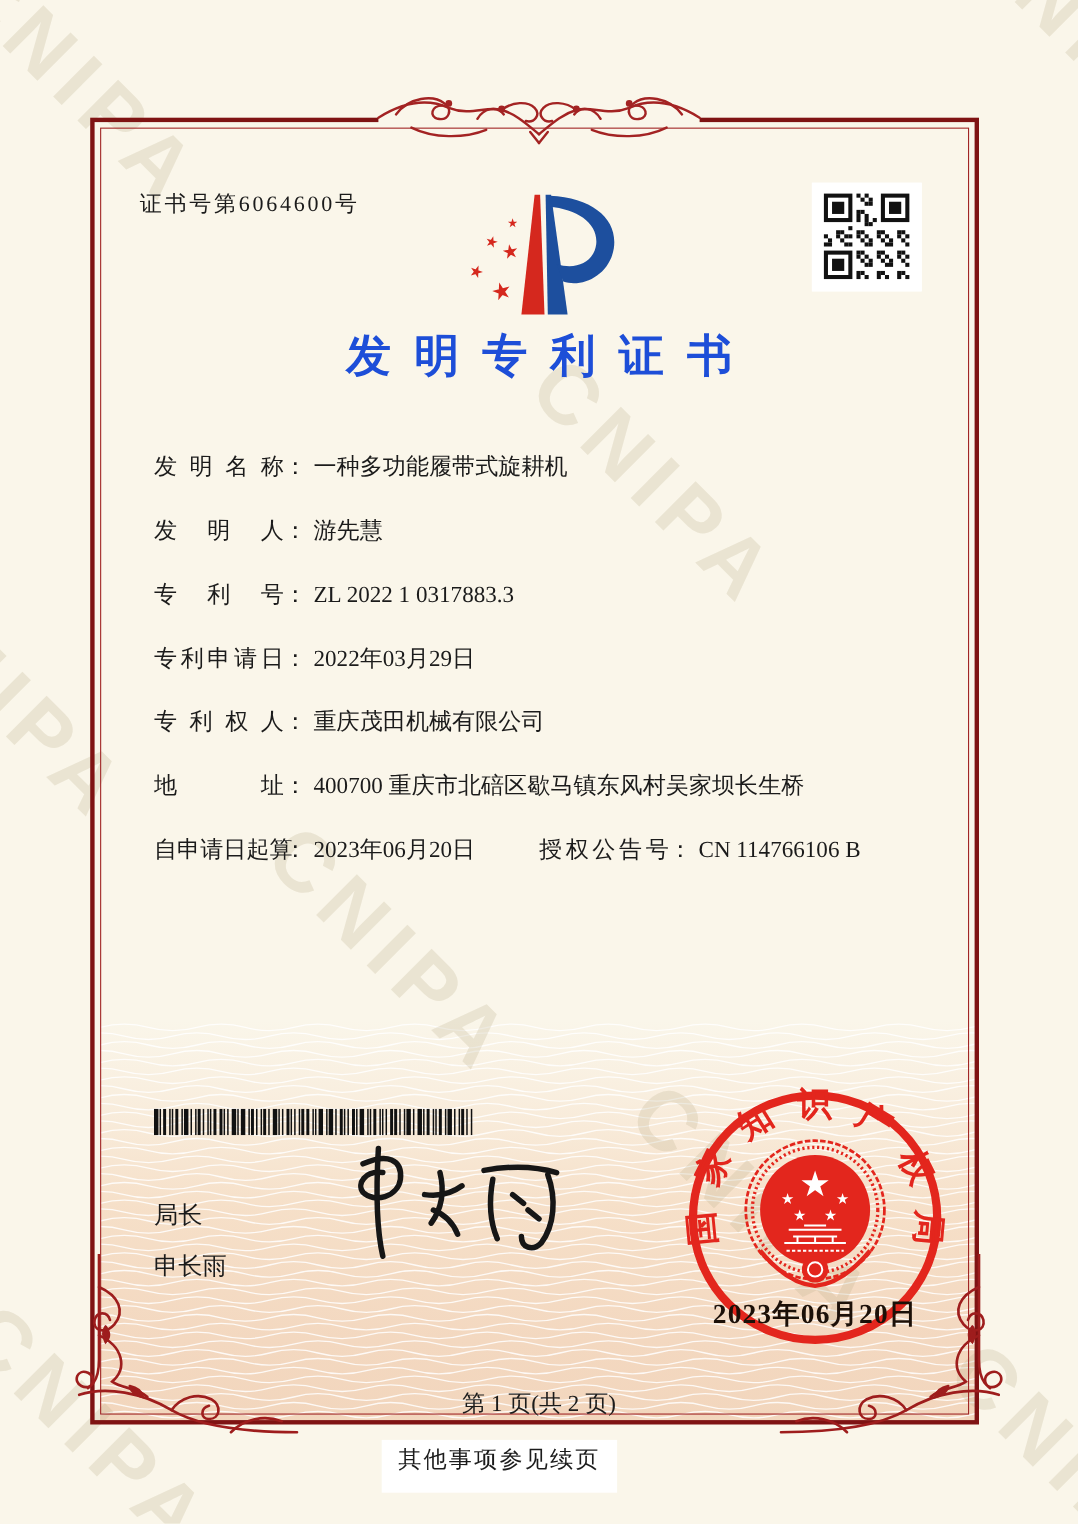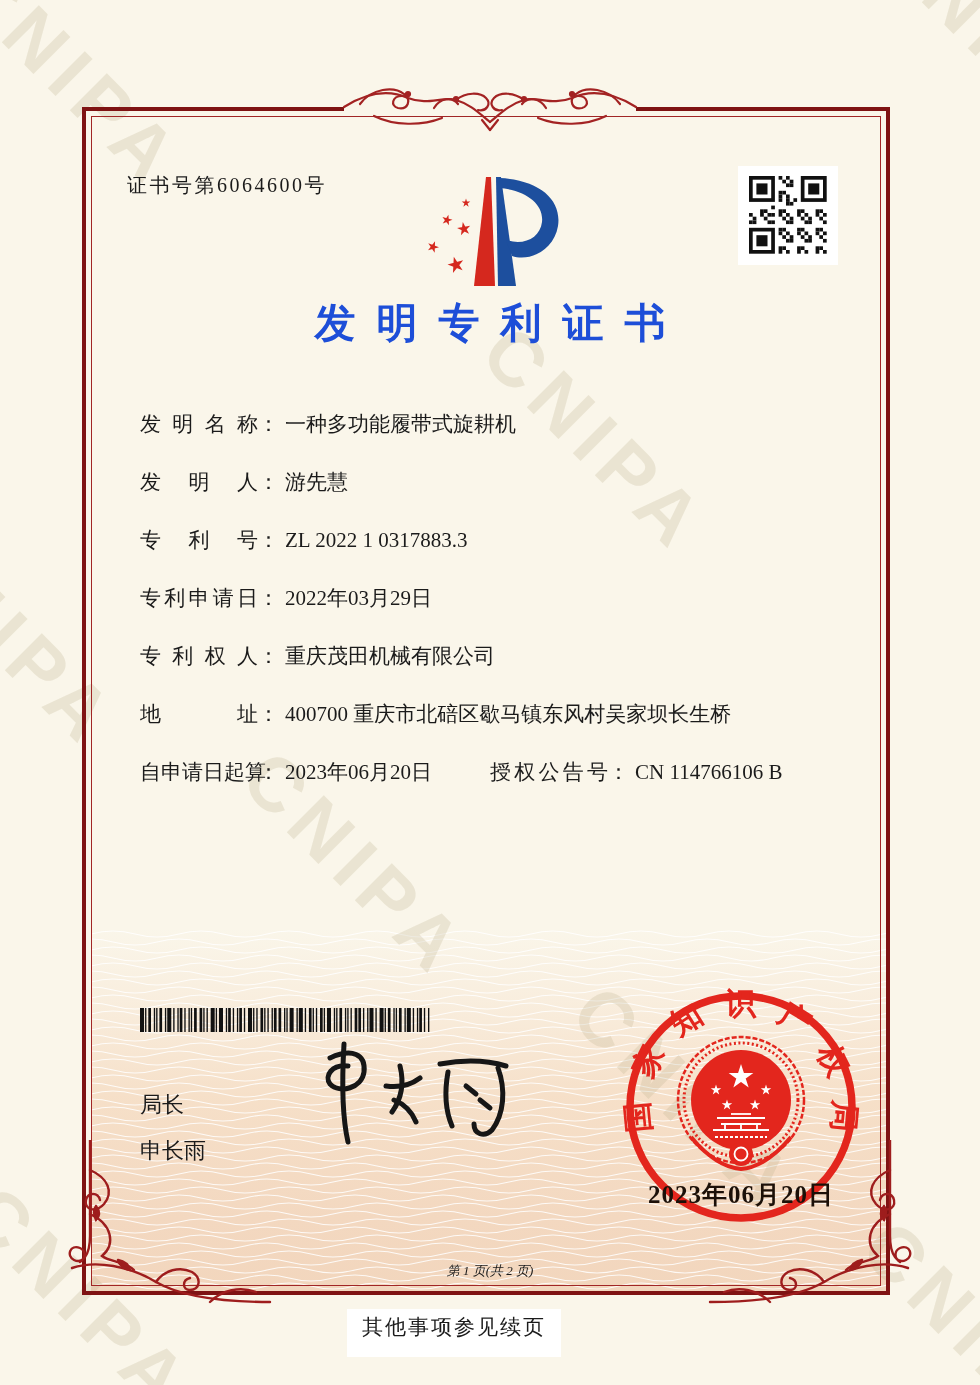--- a/index.html
+++ b/index.html
@@ -45,21 +45,21 @@
     font-size:41px;font-weight:bold;letter-spacing:21px;text-indent:21px;color:#1d4ed8;}
   .frow{left:140px;font-size:21px;white-space:nowrap;}
   .flabel{display:inline-block;width:118px;text-align:justify;text-align-last:justify;}
   .fvalue{margin-left:6px;font-family:Liberation Serif, serif;}
   .grant-col{position:absolute;left:350px;top:0;white-space:nowrap;}
   #paragraphs{left:128px;top:808px;width:726px;font-size:19.5px;line-height:30px;text-align:justify;}
   #paragraphs p{margin:0;text-indent:2em;}
   #director-label{left:140px;top:1090px;font-size:22px;font-family:"Liberation Sans","DejaVu Sans",sans-serif;}
   #director-name{left:140px;top:1136px;font-size:22px;font-family:"Liberation Sans","DejaVu Sans",sans-serif;}
   #qr-box{left:738px;top:166px;width:100px;height:99px;background:#ffffff;z-index:6;}
-  #page-info{left:0;top:1262px;width:980px;text-align:center;font-size:13px;font-style:italic;}
+  #page-info{left:0;top:1262px;width:980px;text-align:center;font-size:21px;}
   #cont-note{left:347px;top:1309px;width:214px;height:48px;background:#ffffff;
     font-size:21px;line-height:36px;text-align:center;letter-spacing:2px;z-index:6;}
 </style>
 </head>
 <body>
 
 <svg width="0" height="0" class="abs" aria-hidden="true">
   <defs>
     <path id="star" d="M0,-1 L0.5878,0.809 L-0.9511,-0.309 L0.9511,-0.309 L-0.5878,0.809 Z" fill-rule="nonzero"></path>
   </defs>

